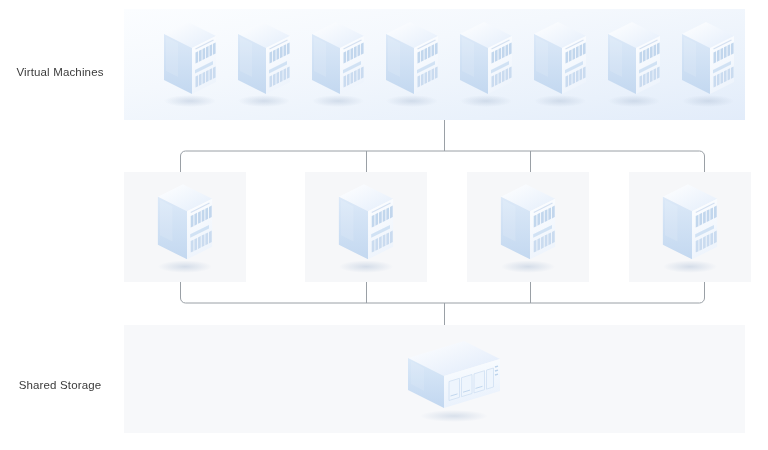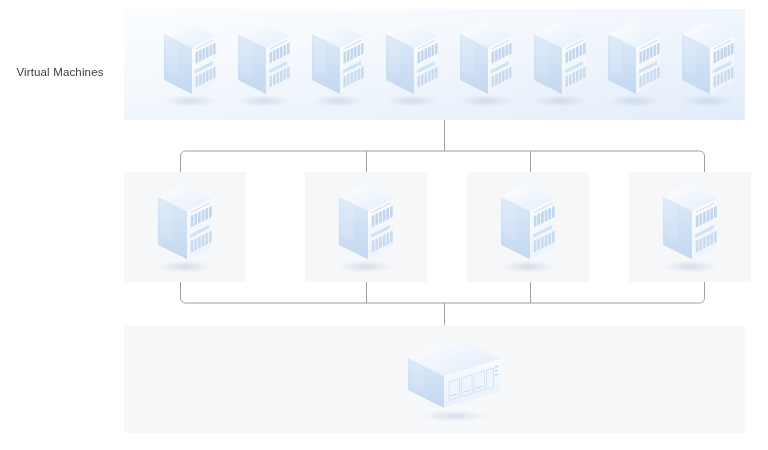--- a/index.html
+++ b/index.html
@@ -108,20 +108,21 @@
   }
 </style>
 </head>
 <body>
 
 <div id="diagram">
 
   <div class="row-label" id="label-vm">Virtual Machines</div>
 
 
+  <div class="row-label" id="label-storage">Shared Storage</div>
 
   <div class="band" id="vm-band"></div>
 
   <div class="node-tile" id="node-tile-0">
       <div class="srv node-srv" style="position: absolute;">
   <svg viewBox="0 0 72 92" xmlns="http://www.w3.org/2000/svg" style="width:100%;height:100%;display:block">
     <defs>
       <linearGradient id="sideG" x1="0" y1="0" x2="0" y2="1">
         <stop offset="0%" stop-color="#dce9f8"></stop>
         <stop offset="100%" stop-color="#c3d8f0"></stop>

